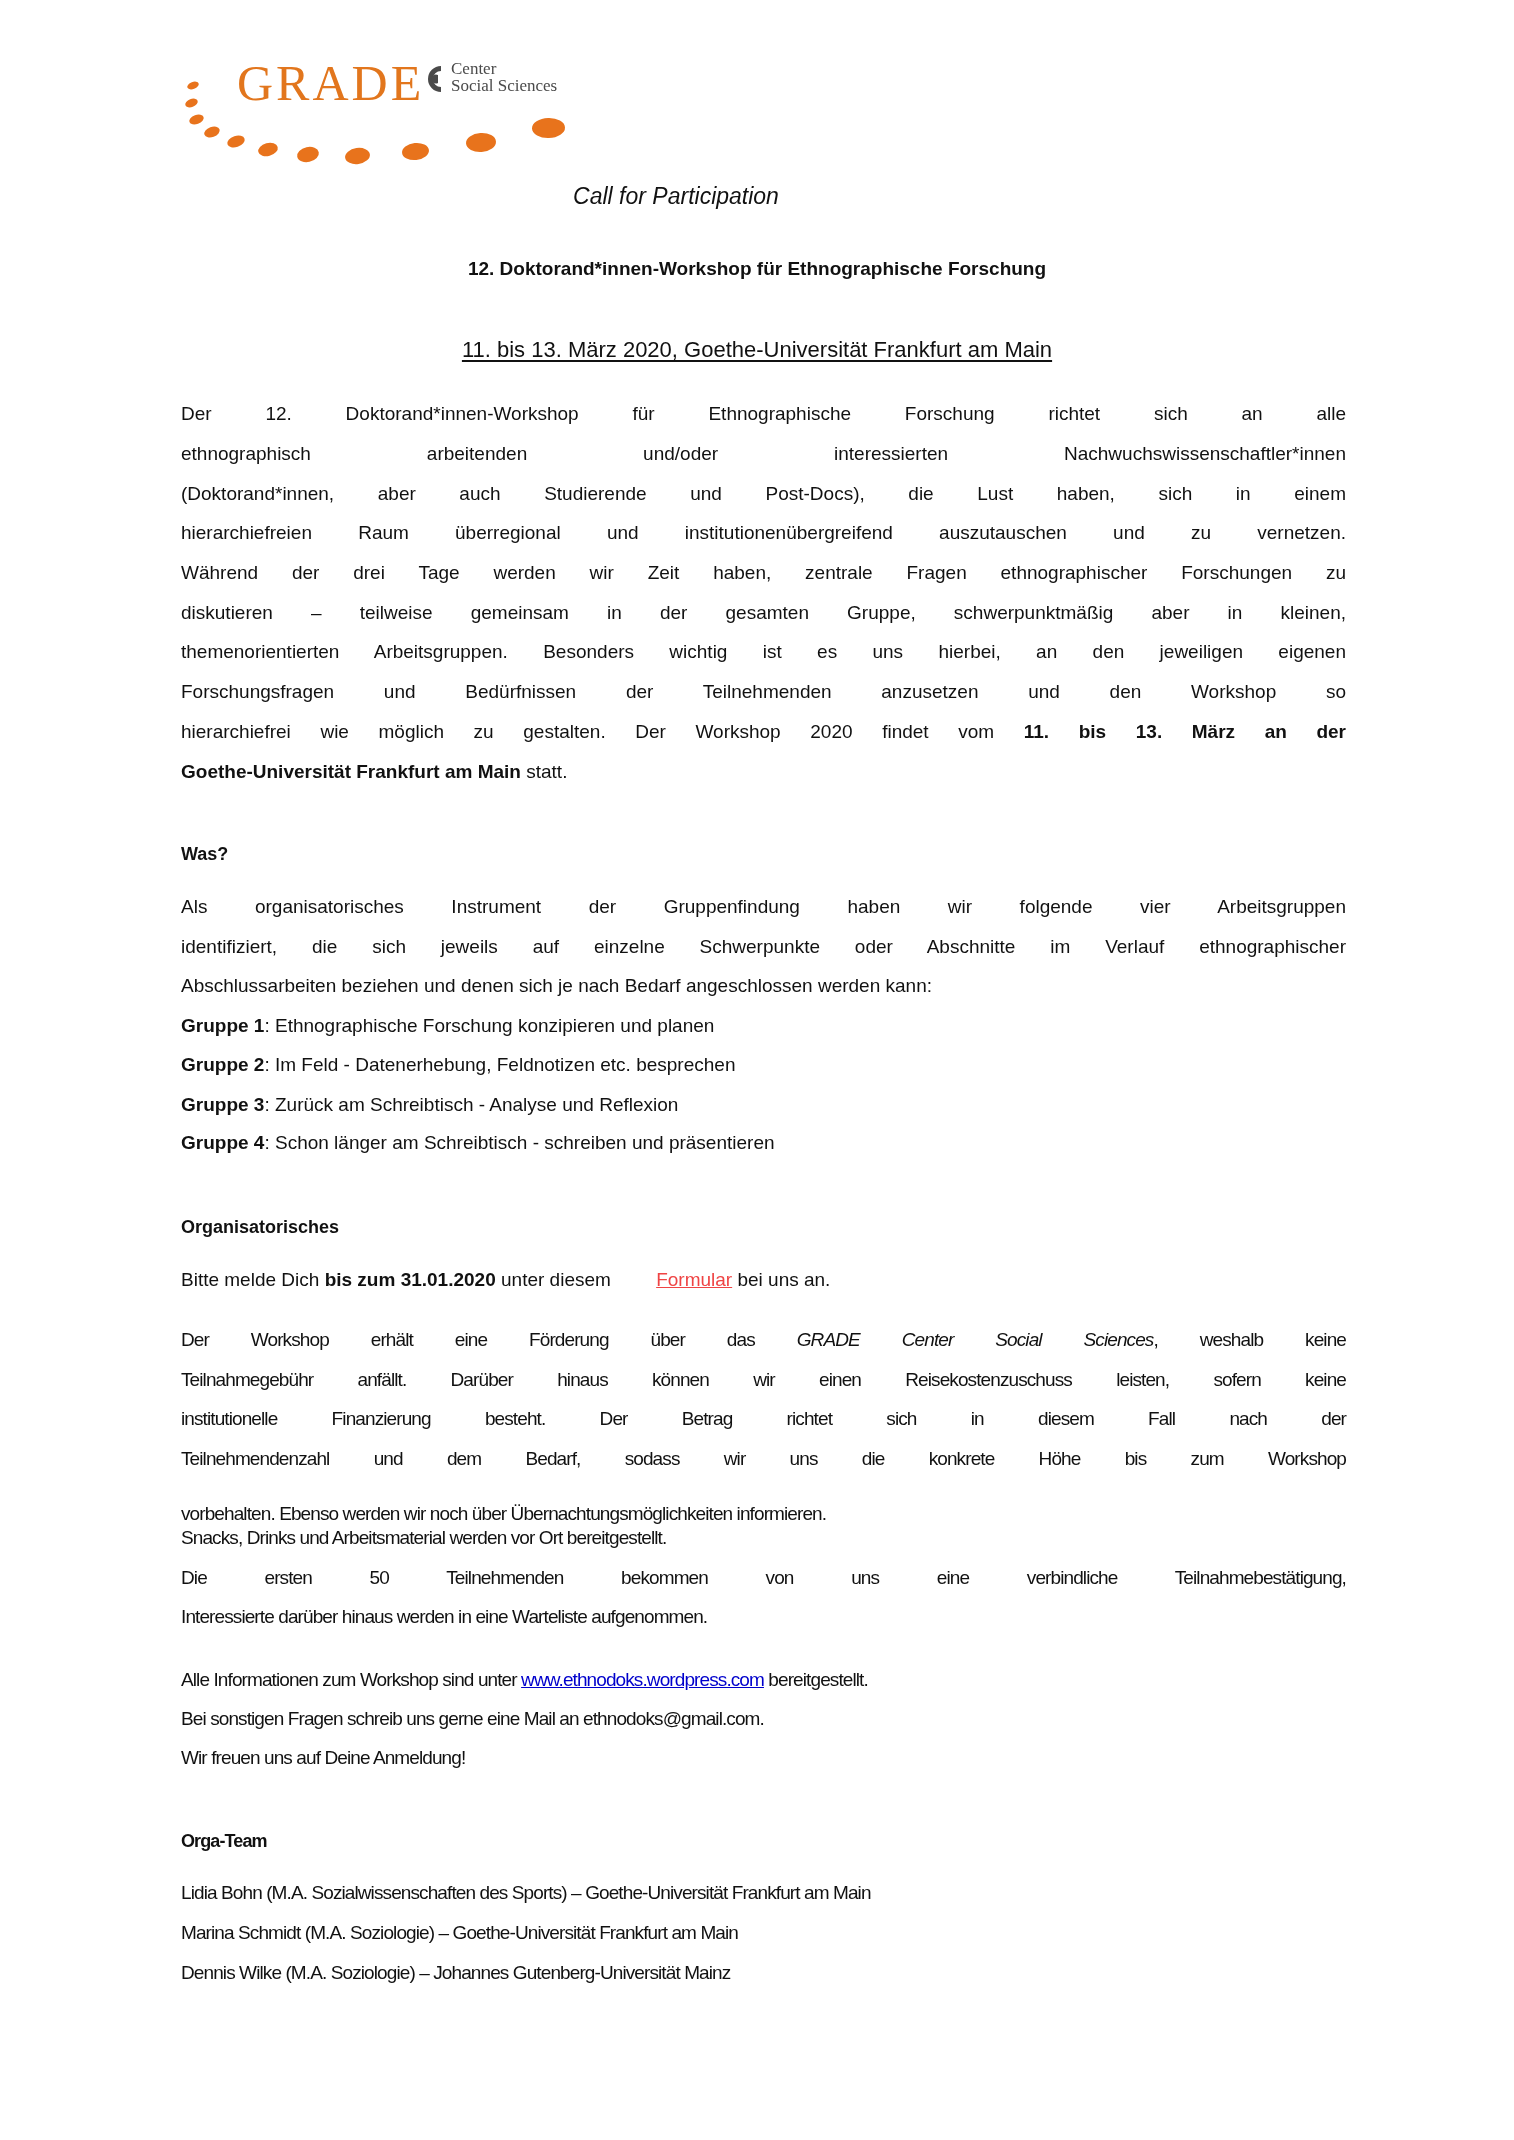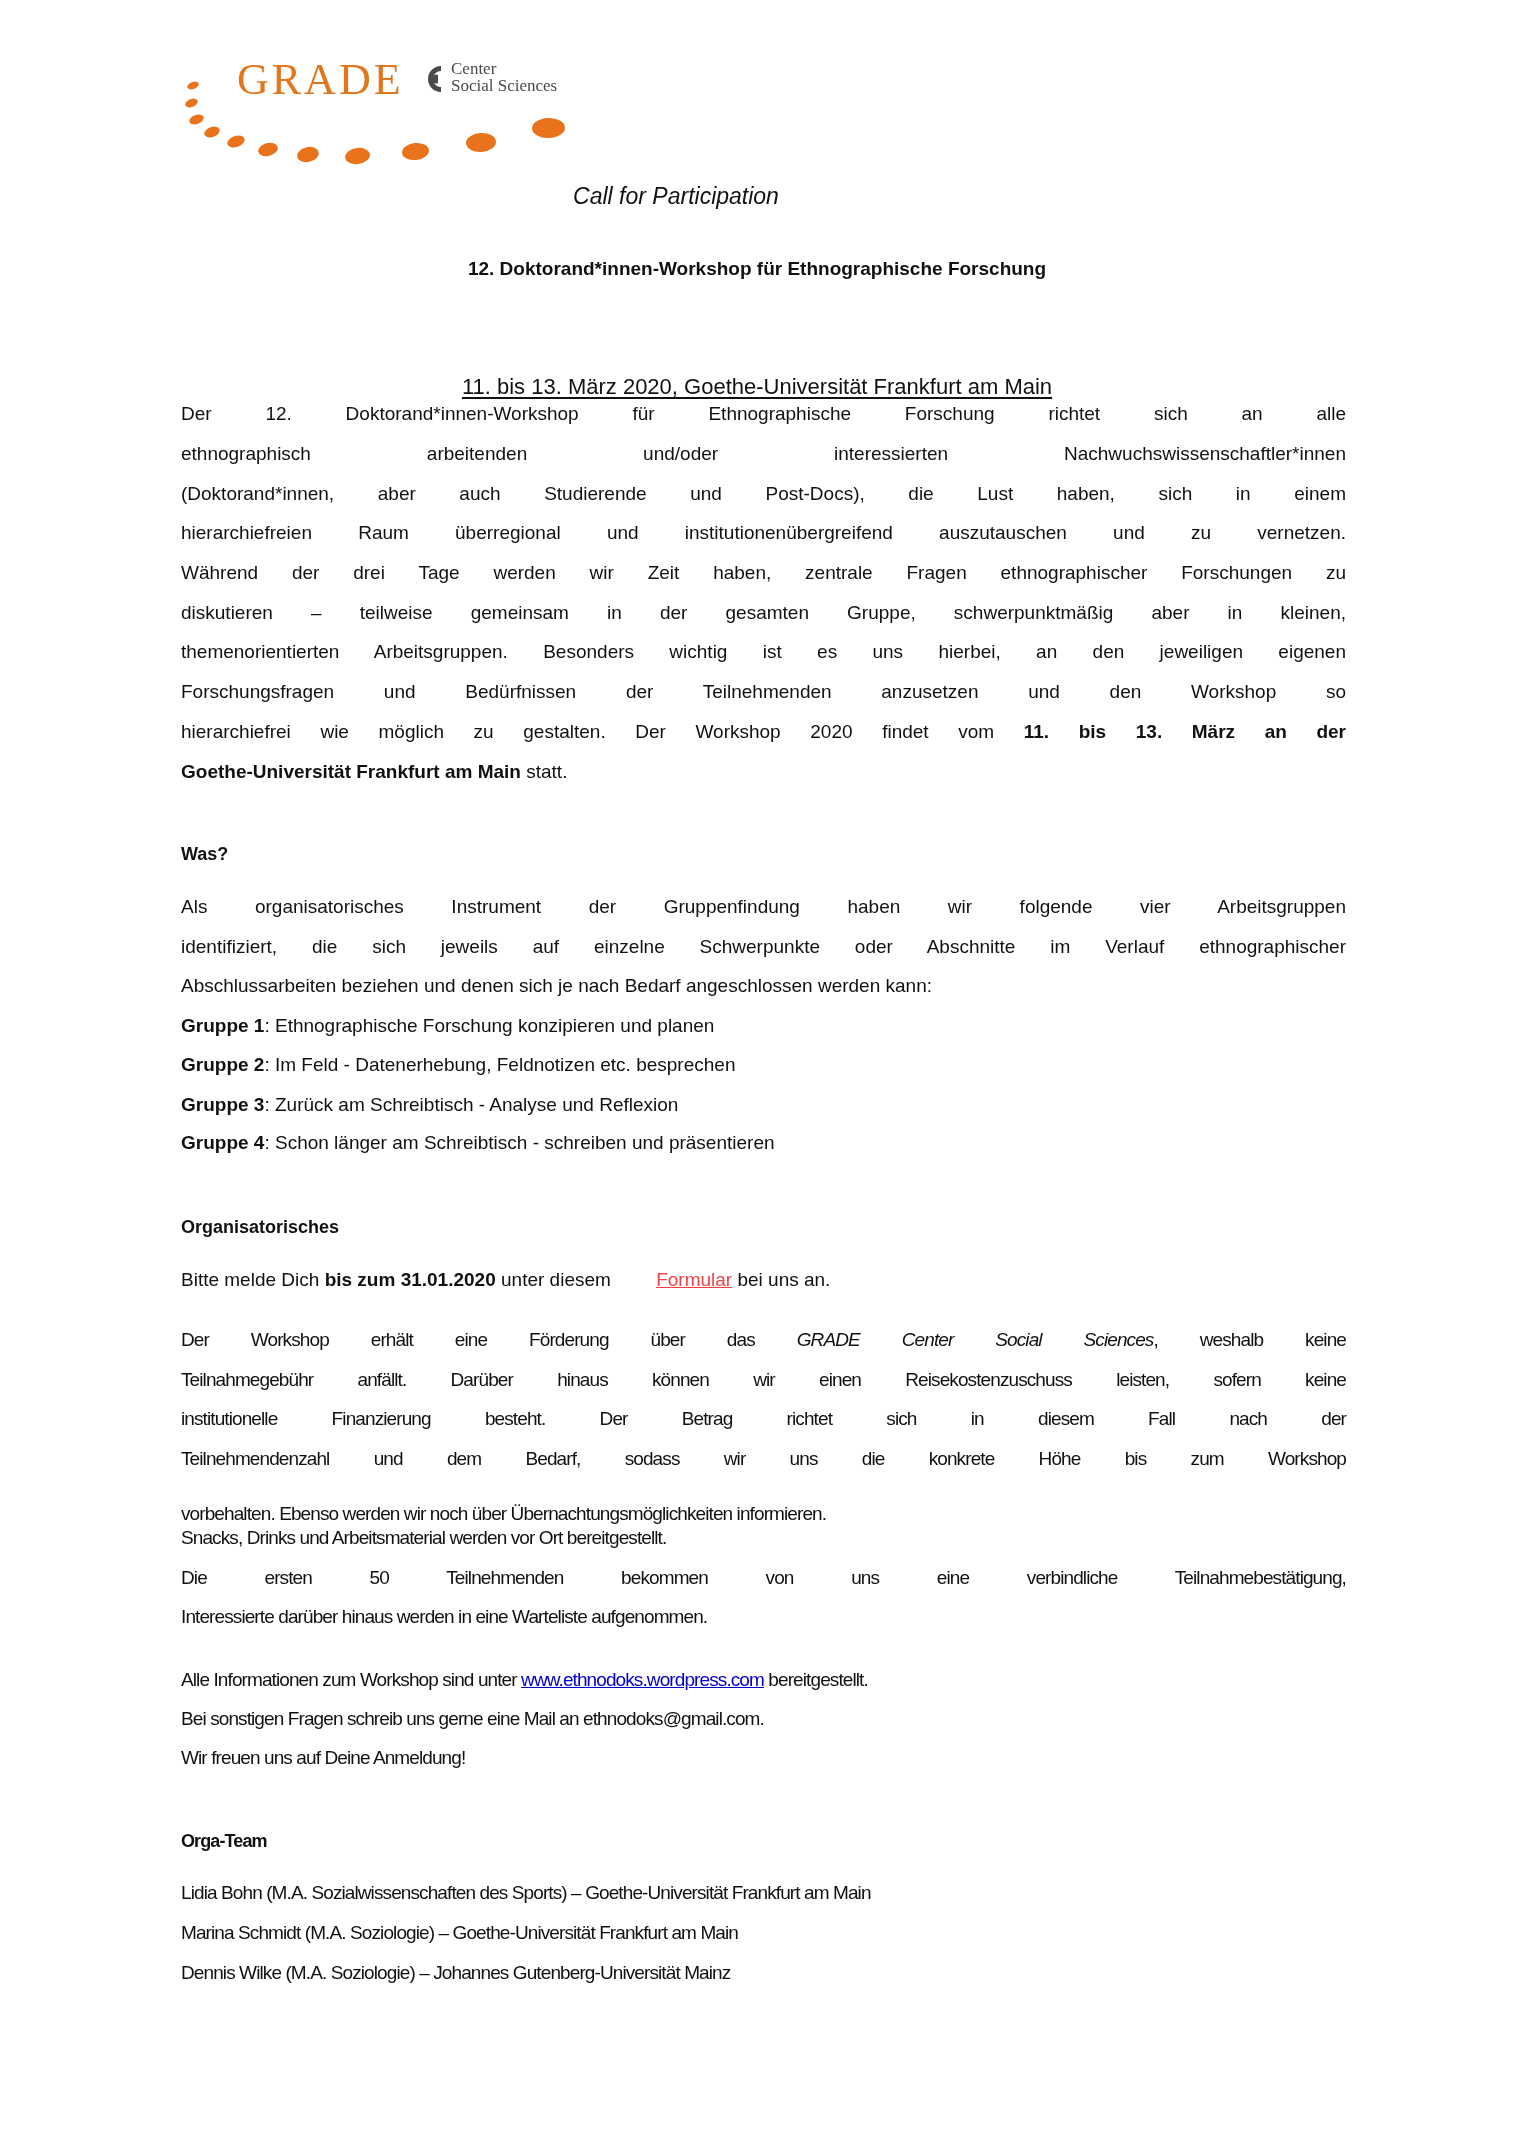--- a/index.html
+++ b/index.html
@@ -1,28 +1,28 @@
 <!DOCTYPE html>
 <html><head>
 <meta charset="utf-8">
 <style>
   html, body { margin: 0; padding: 0; background: #ffffff; }
   body { width: 1514px; height: 2140px; position: relative; overflow: hidden;
          font-family: "Liberation Sans", "DejaVu Sans", sans-serif; color: #111; }
   .abs { position: absolute; }
   .logo { left: 180px; top: 50px; width: 420px; height: 130px; }
   .logo-grade { position: absolute; left: 57px; top: 8px; font-family: "Liberation Serif", "DejaVu Serif", serif;
-                font-size: 44px; letter-spacing: 3px; color: #E2761D; line-height: 1; }
+                font-size: 50px; letter-spacing: 3px; color: #E2761D; line-height: 1; }
   .logo-c { position: absolute; left: 244px; top: 14px; width: 22px; height: 30px; }
   .logo-center { position: absolute; left: 271px; top: 10px; font-family: "Liberation Serif", "DejaVu Serif", serif;
                  font-size: 17px; color: #4a4a4a; line-height: 17px; }
   .dot { position: absolute; background: #E8731C; border-radius: 50%; }
   .cfp { left: 0; width: 1352px; top: 183px; text-align: center; font-style: italic; font-size: 23px; color: #111; }
   .title { left: 0; width: 1514px; top: 258px; text-align: center; font-weight: bold; font-size: 19px; color: #111; }
-  .date { left: 0; width: 1514px; top: 337px; text-align: center; font-size: 22px; margin-top: 37px; }
+  .date { left: 0; width: 1514px; top: 337px; text-align: center; font-size: 22px; }
   .date span { text-decoration: underline; text-underline-offset: 3px; }
   .line { position: absolute; left: 181px; width: 1165px; font-size: 19px; line-height: 30px; white-space: nowrap; }
   .just { text-align: justify; text-align-last: justify; }
   .b { font-weight: bold; }
   .i { font-style: italic; }
   .h { font-weight: bold; font-size: 18px; }
   a.link1 { color: #ef4444; text-decoration: underline; margin-left: 40px; }
   a.link2 { color: #0000CC; text-decoration: underline; }
   .cond { letter-spacing: -0.9px; }
 </style>

